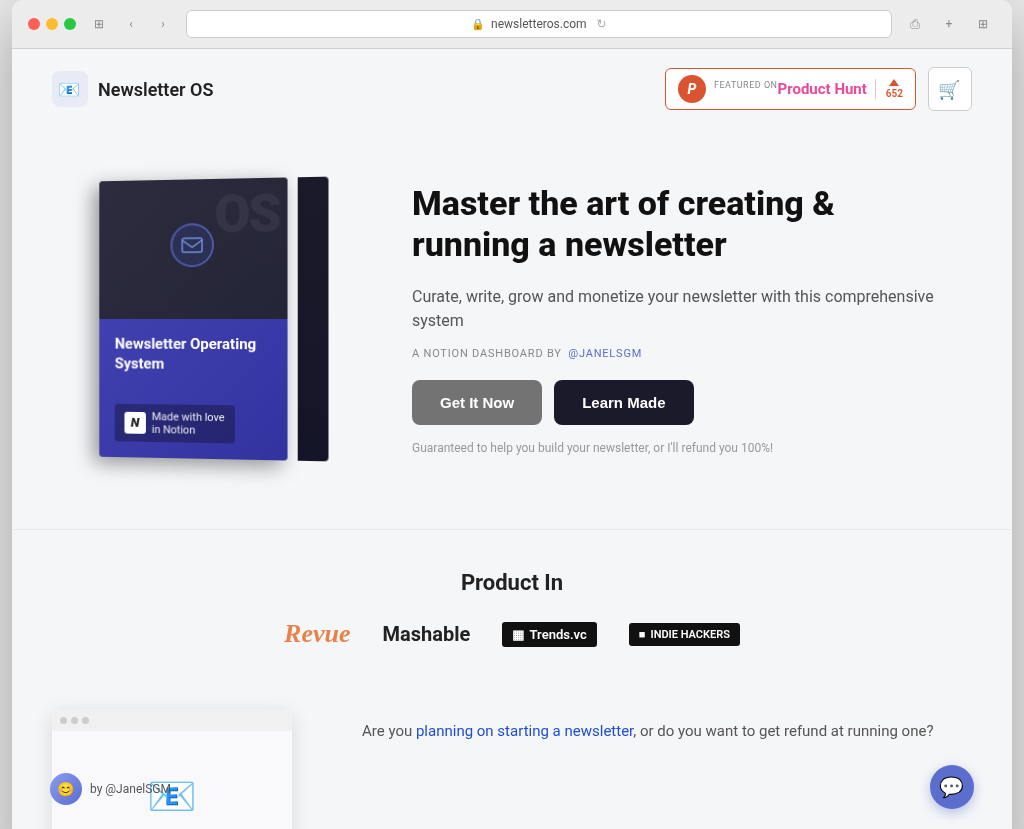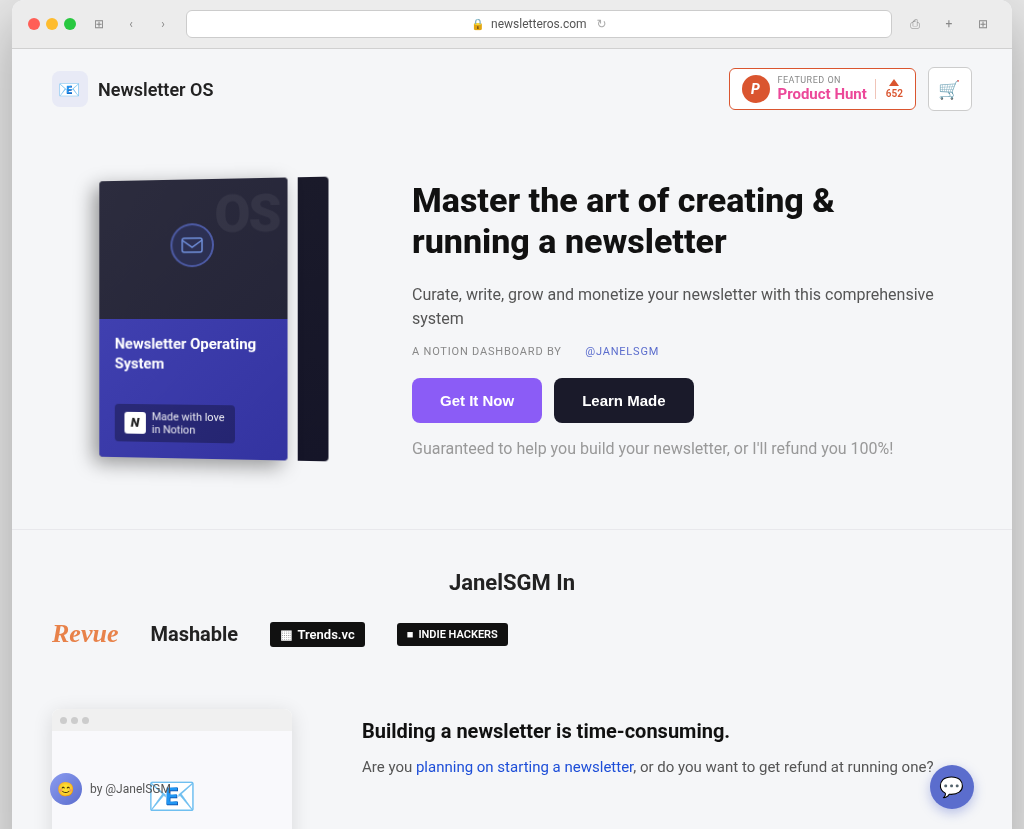--- a/index.html
+++ b/index.html
@@ -156,21 +156,21 @@
       align-items: center;
       justify-content: center;
       color: white;
       font-weight: 800;
       font-size: 14px;
       font-style: italic;
     }
 
     .ph-text {
       display: flex;
-      flex-direction: column;
+      flex-direction: row;
     }
 
     .ph-featured-on {
       font-size: 9px;
       color: #888;
       text-transform: uppercase;
       letter-spacing: 0.5px;
     }
 
     .ph-product-hunt {
@@ -373,21 +373,21 @@
       text-decoration: none;
     }
 
     .cta-buttons {
       display: flex;
       gap: 12px;
       margin-bottom: 16px;
     }
 
     .btn-primary {
-      background: #8b5cf6;
+      background: #737373;
       color: white;
       border: none;
       padding: 14px 28px;
       border-radius: 8px;
       font-size: 15px;
       font-weight: 600;
       cursor: pointer;
     }
 
     .btn-dark {
@@ -395,42 +395,42 @@
       color: white;
       border: none;
       padding: 14px 28px;
       border-radius: 8px;
       font-size: 15px;
       font-weight: 600;
       cursor: pointer;
     }
 
     .guarantee-text {
-      font-size: 16px;
+      font-size: 12px;
       color: #999;
     }
 
     
     .featured-section {
       padding: 40px 40px 30px;
       text-align: center;
       border-top: 1px solid #e8e8ec;
     }
 
     .featured-title {
       font-size: 22px;
       font-weight: 700;
       color: #222;
       margin-bottom: 24px;
     }
 
     .featured-logos {
       display: flex;
       align-items: center;
-      justify-content: flex-start;
+      justify-content: center;
       gap: 32px;
     }
 
     .logo-revue {
       font-family: Georgia, serif;
       font-size: 26px;
       color: #e8824a;
       font-style: italic;
       font-weight: 700;
     }
@@ -663,32 +663,32 @@
             </div>
           </div>
         </div>
       </div>
 
       <div class="hero-text">
         <h1 class="hero-headline">Master the art of creating &amp; running a newsletter</h1>
         <p class="hero-subtext">Curate, write, grow and monetize your newsletter with this comprehensive system</p>
         <p class="notion-attribution">
           <span>A NOTION DASHBOARD BY</span>
-          <a href="#" style="margin-left:20px;">@JANELSGM</a>
+          <a href="#" style="margin-left:3px;">@JANELSGM</a>
         </p>
         <div class="cta-buttons">
           <button class="btn-primary">Get It Now</button>
           <button class="btn-dark">Learn Made</button>
         </div>
         <p class="guarantee-text">Guaranteed to help you build your newsletter, or I'll refund you 100%!</p>
       </div>
     </div>
 
     <div class="featured-section">
-      <h2 class="featured-title">JanelSGM In</h2>
+      <h2 class="featured-title">Product In</h2>
       <div class="featured-logos">
         <div class="logo-revue">Revue</div>
         <div class="logo-mashable">Mashable</div>
         <div class="logo-trends">
           <span>▦</span>
           <span>Trends.vc</span>
         </div>
         <div class="logo-indiehackers">
           <span>■</span>
           <span>INDIE HACKERS</span>
@@ -703,21 +703,20 @@
             <div class="preview-dot"></div>
             <div class="preview-dot"></div>
             <div class="preview-dot"></div>
           </div>
           <div class="preview-content">
             <span class="preview-email-icon">📧</span>
           </div>
         </div>
       </div>
       <div class="bottom-text">
-        <h3 class="bottom-headline">Building a newsletter is time-consuming.</h3>
         <p class="bottom-subtext">
           <span>Are you </span><a href="#">planning on starting a newsletter</a><span>, or do you want to get refund at running one?</span>
         </p>
       </div>
     </div>
 
   </div>
 </div>
 
 <div class="page-footer">

